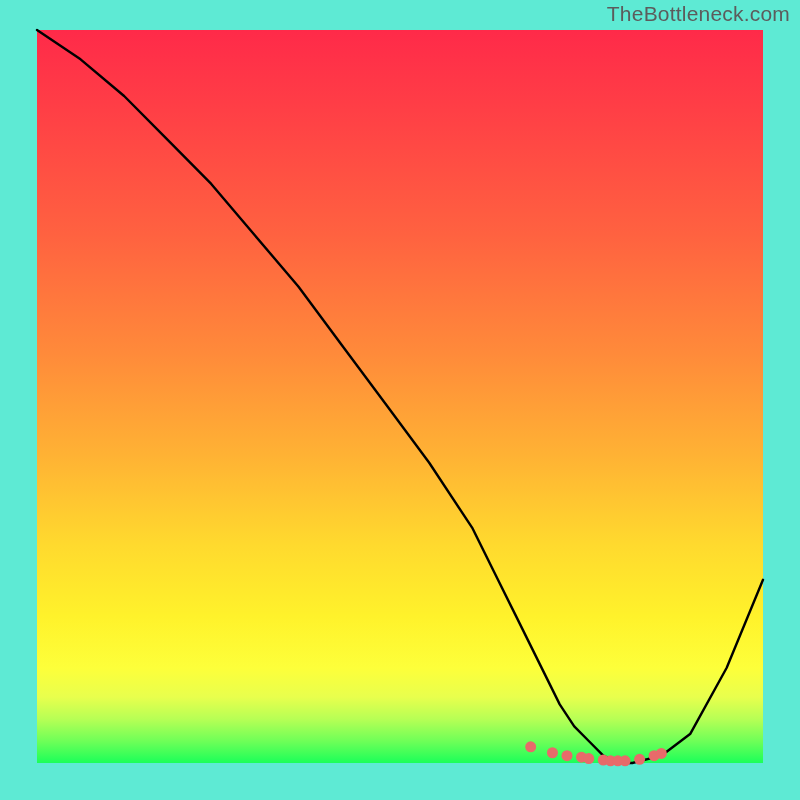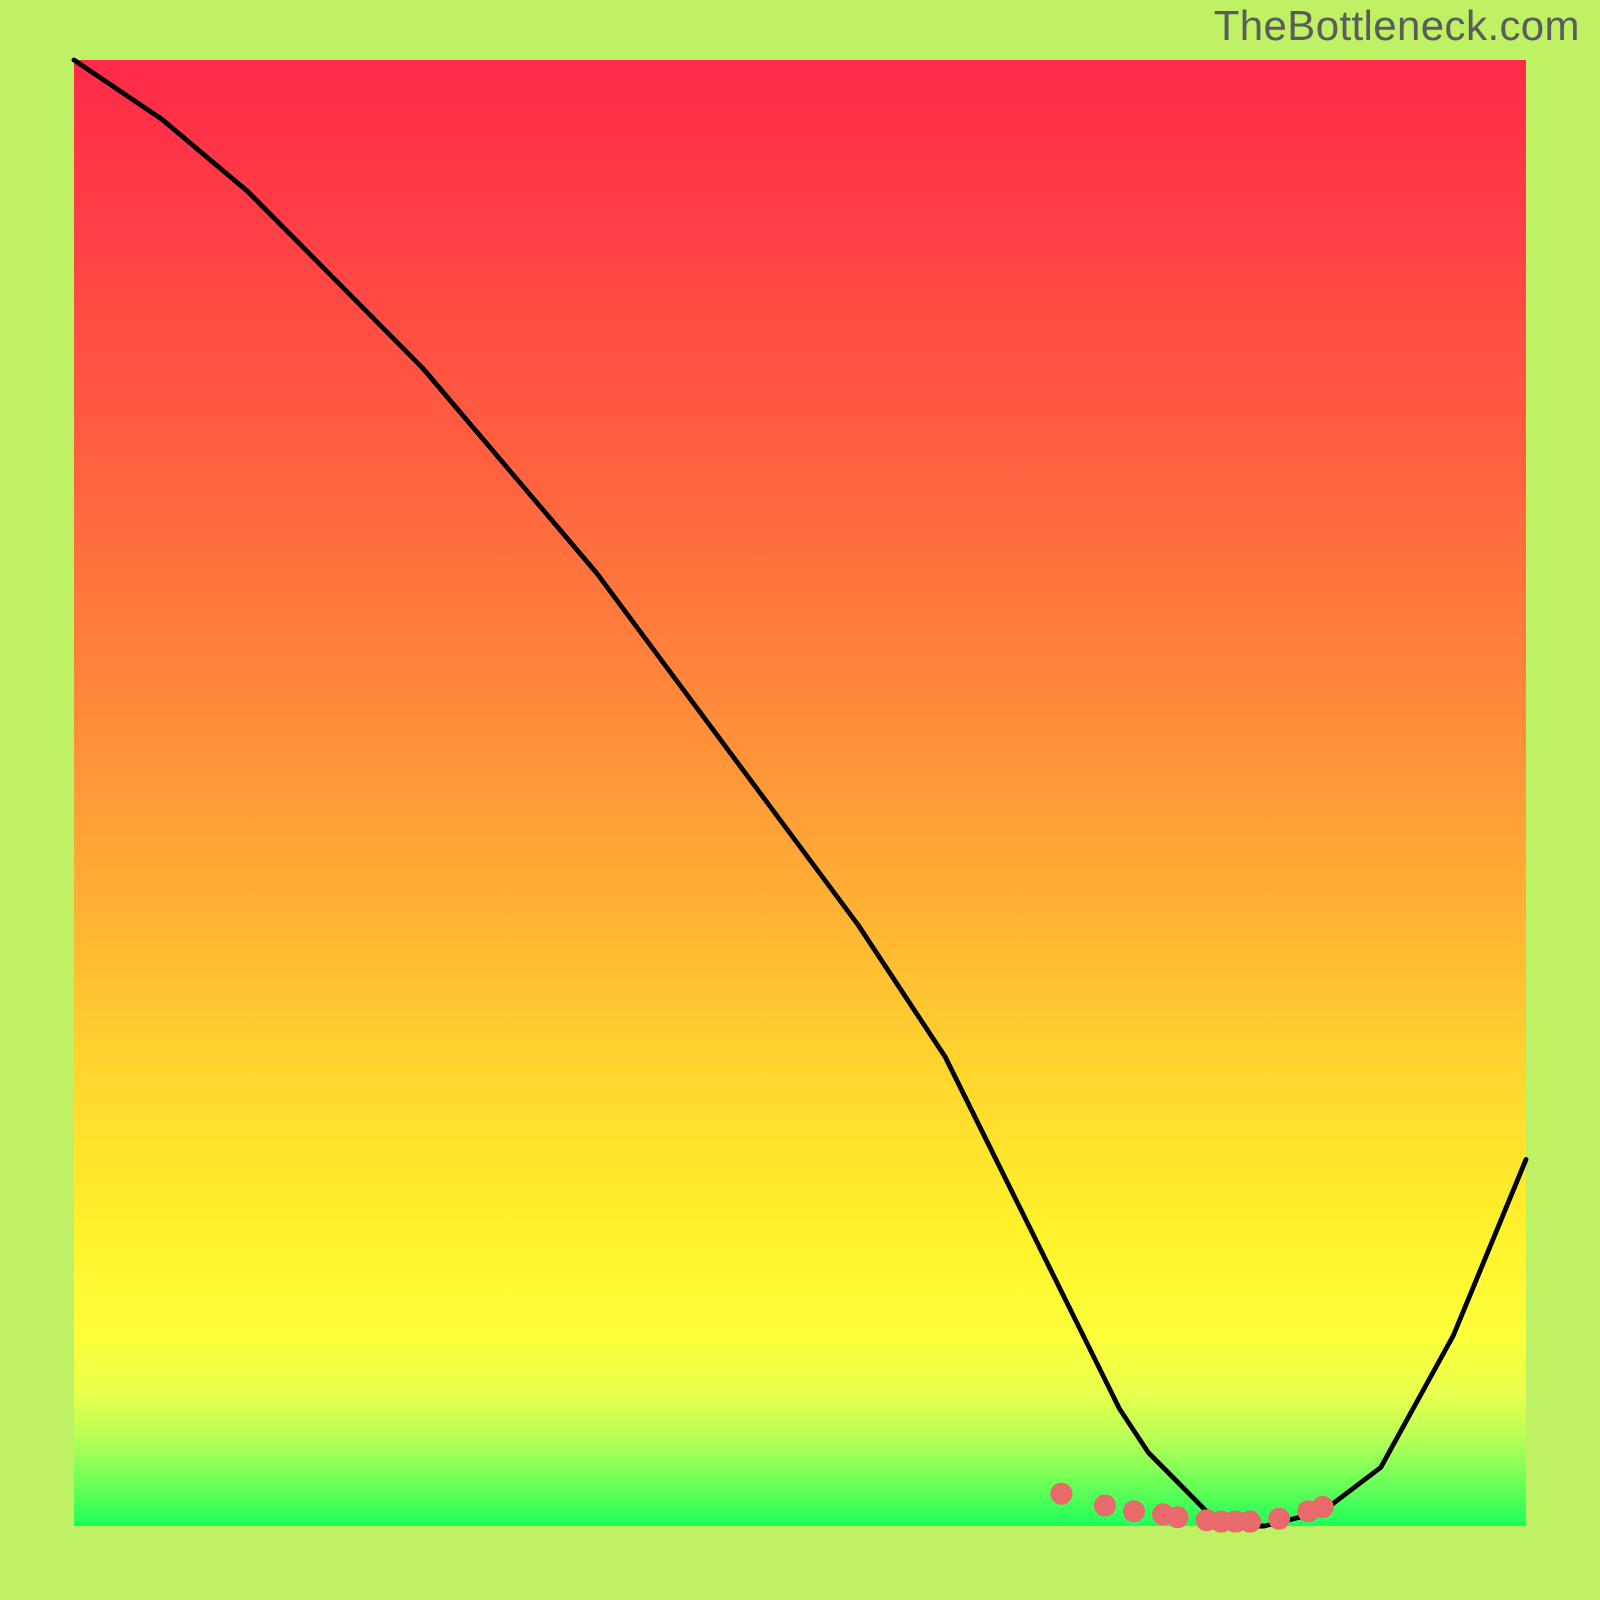--- a/index.html
+++ b/index.html
@@ -8,21 +8,21 @@
     width: 800px;
     height: 800px;
     background: #000000;
     overflow: hidden;
     font-family: Arial, Helvetica, sans-serif;
   }
   .container {
     position: relative;
     width: 800px;
     height: 800px;
-    background: #bef264;
+    background: #5eead4;
   }
   .watermark {
     position: absolute;
     top: 2px;
     right: 10px;
     color: #5c5c5c;
     font-size: 21px;
     font-weight: 500;
     letter-spacing: 0.2px;
     z-index: 10;

